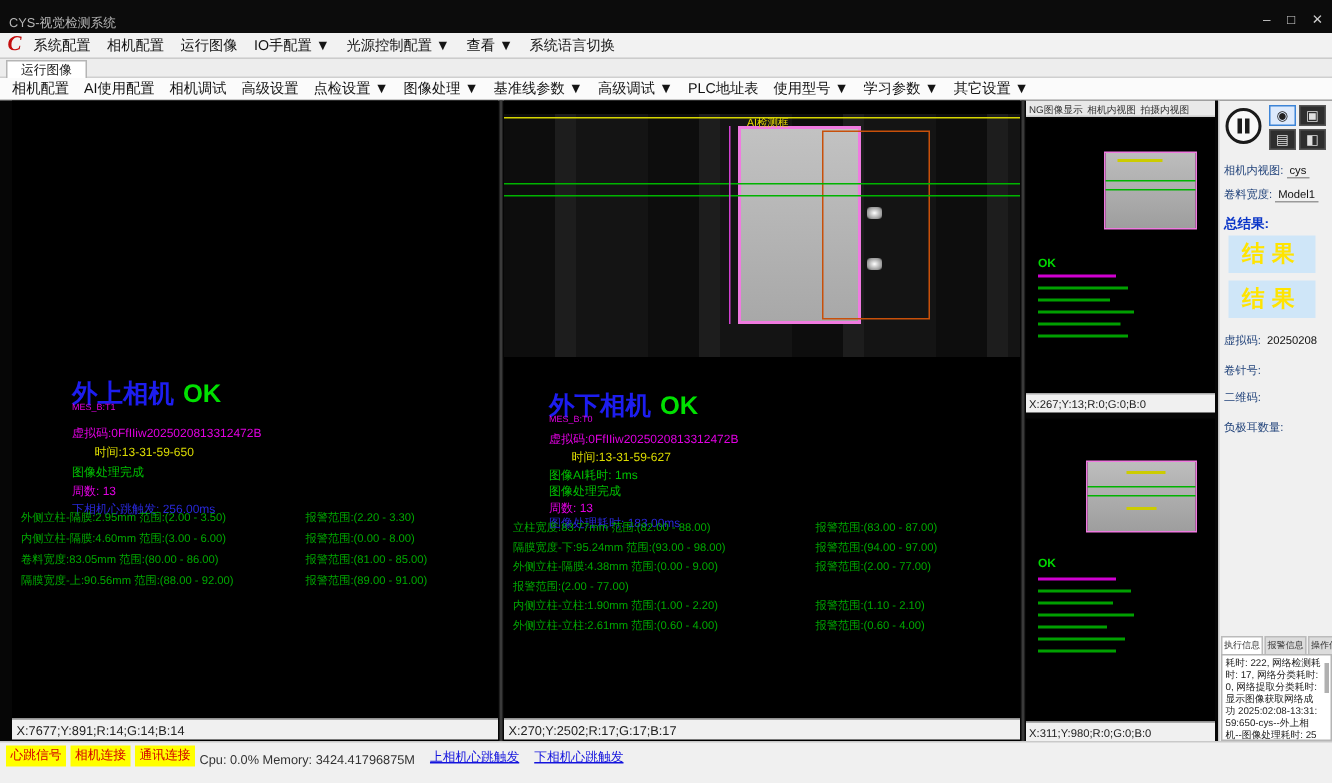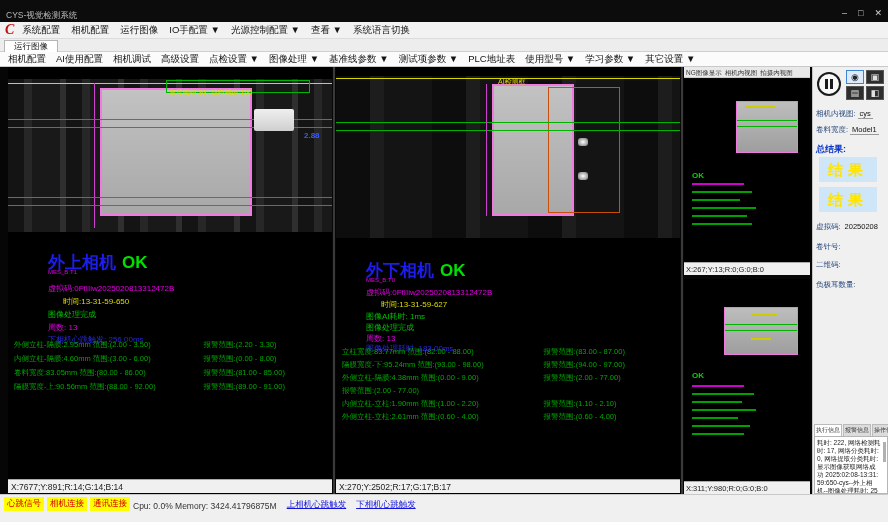--- a/index.html
+++ b/index.html
@@ -120,46 +120,32 @@
 </div>
 
 <div class="toolbar">
   <span class="tool-item">相机配置</span>
   <span class="tool-item">AI使用配置</span>
   <span class="tool-item">相机调试</span>
   <span class="tool-item">高级设置</span>
   <span class="tool-item">点检设置 ▼</span>
   <span class="tool-item">图像处理 ▼</span>
   <span class="tool-item">基准线参数 ▼</span>
-  <span class="tool-item">测试项参数 ▼</span>
+  <span class="tool-item">高级调试 ▼</span>
   <span class="tool-item">PLC地址表</span>
   <span class="tool-item">使用型号 ▼</span>
   <span class="tool-item">学习参数 ▼</span>
   <span class="tool-item">其它设置 ▼</span>
 </div>
 
 <div class="main">
   <div class="sep" style="left:333px"></div>
   <div class="sep" style="left:681px"></div>
 
   <div class="view view-left">
-    <div class="imgarea img-left">
-      <div class="yline" style="top:4px"></div>
-      <div class="mline" style="left:86px;top:4px;height:145px"></div>
-      <div class="cell" style="left:92px;top:9px;width:152px;height:128px"></div>
-      <div class="greenbox" style="left:158px;top:1px;width:144px;height:13px">
-        <span class="overlay-label">灰度阈值:93, 动态阈值:100</span>
-      </div>
-      <div class="gline" style="top:40px"></div>
-      <div class="gline" style="top:48px"></div>
-      <div class="gline" style="top:118px"></div>
-      <div class="gline" style="top:126px"></div>
-      <div class="connector" style="left:246px;top:30px;width:40px;height:22px"></div>
-      <span class="gray-val" style="left:296px;top:52px">2.88</span>
-    </div>
     <div class="res-title" style="left:40px;top:184px">
       <span>外上相机</span><span class="res-ok">OK</span>
     </div>
     <span class="res-mes" style="left:40px;top:202px">MES_B:T1</span>
     <span class="res-line c-magenta" style="left:40px;top:216px">虚拟码:0FfIIiw2025020813312472B</span>
     <span class="res-line c-yellow" style="left:40px;top:229px">时间:13-31-59-650</span>
     <span class="res-line c-green" style="left:40px;top:242px">图像处理完成</span>
     <span class="res-line c-magenta" style="left:40px;top:255px">周数: 13</span>
     <span class="res-line c-blue" style="left:40px;top:267px">下相机心跳触发: 256.00ms</span>
     <div class="meas-row" style="top:273px;width:316px">

